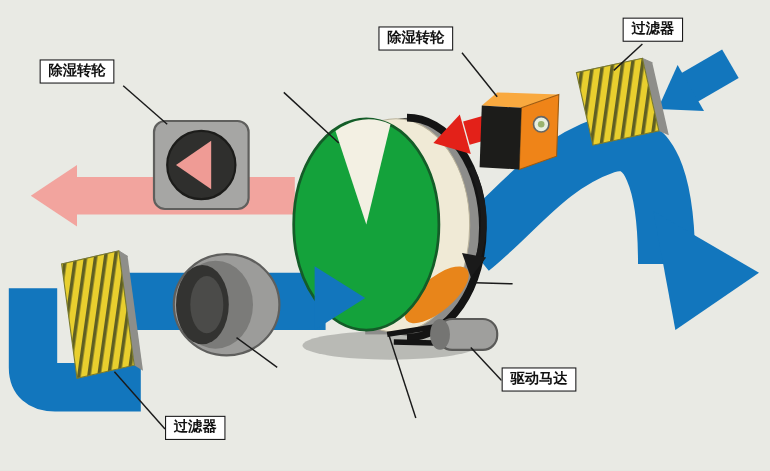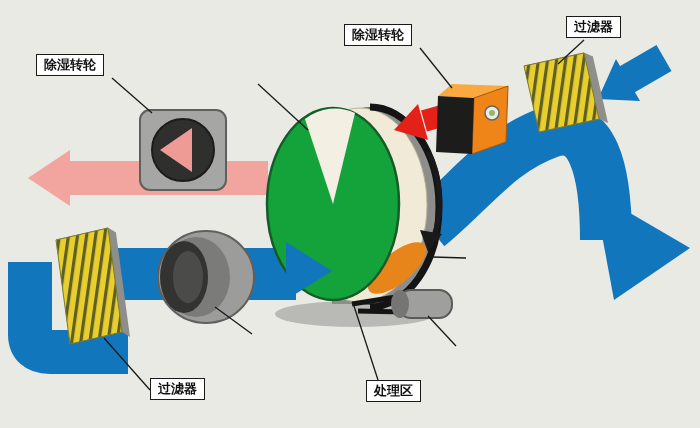--- a/index.html
+++ b/index.html
@@ -105,16 +105,16 @@
       <line x1="456" y1="346" x2="428" y2="316"></line>
       <line x1="252" y1="334" x2="215" y2="307"></line>
       <line x1="378" y1="380" x2="353" y2="303"></line>
       <line x1="150" y1="390" x2="104" y2="338"></line>
     </g>
   </svg>
 
   <div class="lbl" style="left:36px;top:54px">除湿转轮</div>
   <div class="lbl" style="left:344px;top:24px">除湿转轮</div>
   <div class="lbl" style="left:566px;top:16px">过滤器</div>
-  <div class="lbl" style="left:366px;top:380px">处理区</div>
+  <div class="lbl" style="left:456px;top:334px">驱动马达</div>
   <div class="lbl" style="left:150px;top:378px">过滤器</div>
 
 </div>
 
 </body></html>

